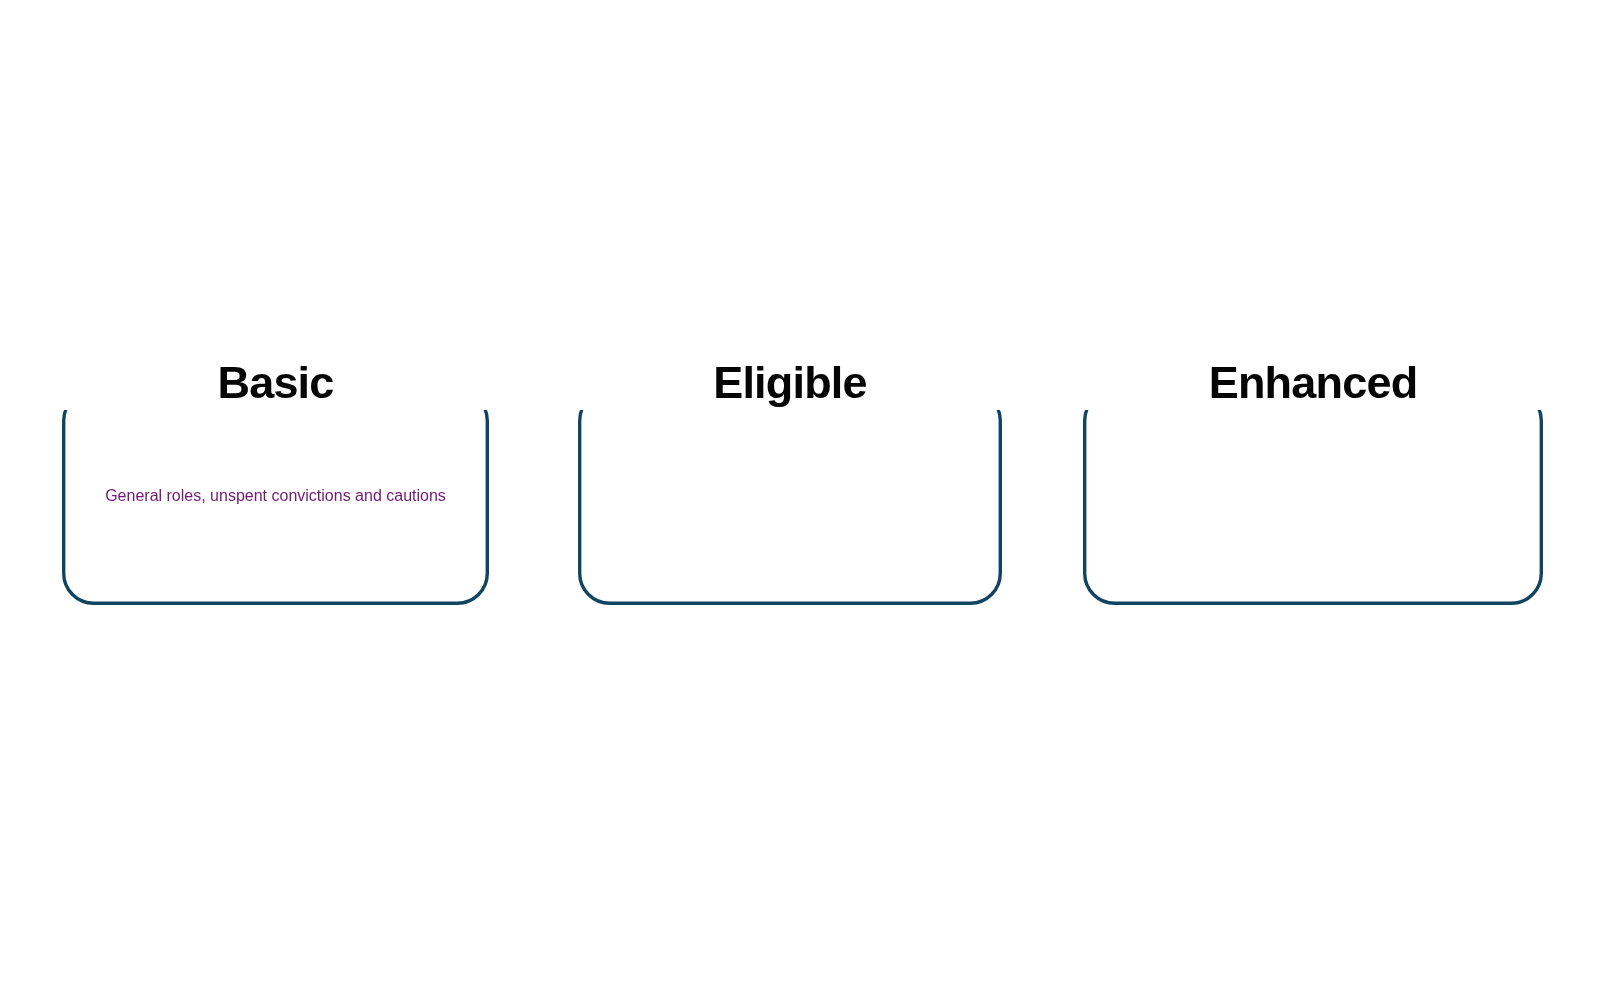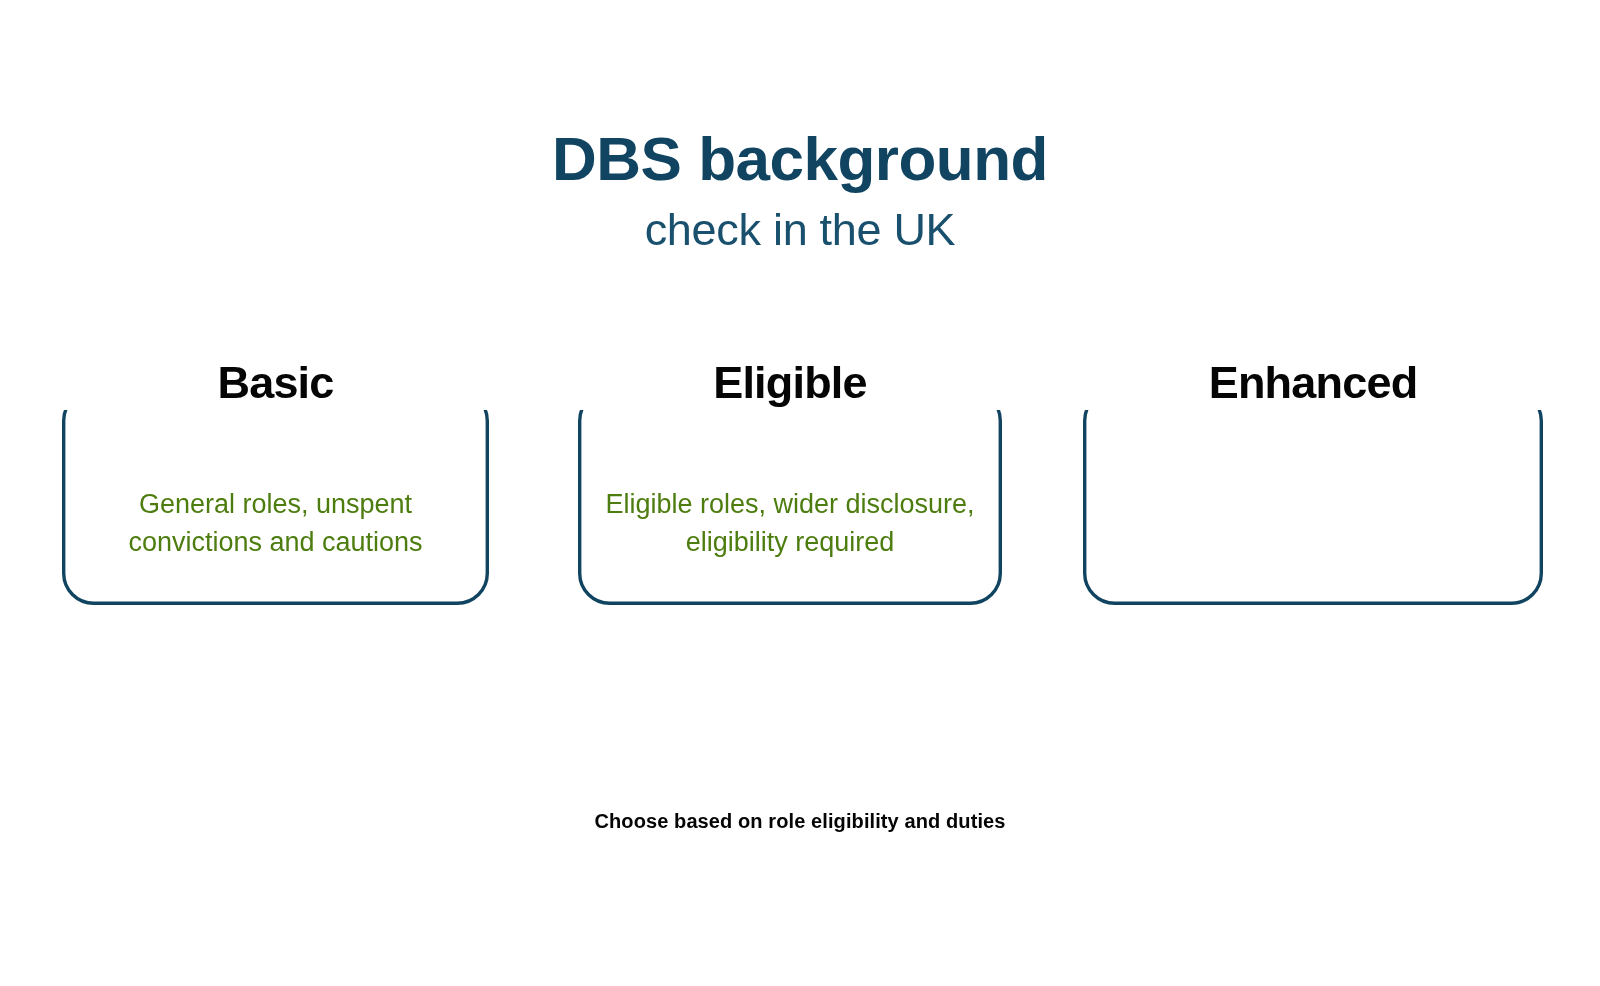--- a/index.html
+++ b/index.html
@@ -98,23 +98,23 @@
     box-sizing: border-box;
     white-space: nowrap;
   }
 
   .card-body {
     position: absolute;
     top: 96px;
     left: 16px;
     right: 16px;
     text-align: center;
-    font-size: 27px;
+    font-size: 16px;
     font-weight: 400;
-    color: #4d7c0f;
+    color: #701a75;
     line-height: 1.42;
   }
 
   
   .footer-note {
     position: absolute;
     top: 810px;
     left: 0;
     width: 1600px;
     text-align: center;
@@ -122,47 +122,41 @@
     font-weight: 700;
     color: #050505;
     letter-spacing: 0.1px;
   }
 </style>
 </head>
 <body>
 
 <div class="slide">
 
-  <div class="heading">
-    <h1 class="title">DBS background</h1>
-    <div class="subtitle">check in the UK</div>
-  </div>
 
   <div class="cards">
 
     <div class="card c1">
       <svg class="card-frame" viewBox="0 0 427 216" preserveAspectRatio="none">
         <path d="M 112 1.7 L 31.7 1.7 A 30 30 0 0 0 1.7 31.7 L 1.7 184.3 A 30 30 0 0 0 31.7 214.3 L 395.3 214.3 A 30 30 0 0 0 425.3 184.3 L 425.3 31.7 A 30 30 0 0 0 395.3 1.7 L 321 1.7"></path>
       </svg>
       <div class="card-title">Basic</div>
       <div class="card-body">General roles, unspent convictions and cautions</div>
     </div>
 
     <div class="card c2">
       <svg class="card-frame" viewBox="0 0 424 216" preserveAspectRatio="none">
         <path d="M 86 1.7 L 31.7 1.7 A 30 30 0 0 0 1.7 31.7 L 1.7 184.3 A 30 30 0 0 0 31.7 214.3 L 392.3 214.3 A 30 30 0 0 0 422.3 184.3 L 422.3 31.7 A 30 30 0 0 0 392.3 1.7 L 344 1.7"></path>
       </svg>
       <div class="card-title">Eligible</div>
-      <div class="card-body">Eligible roles, wider disclosure, eligibility required</div>
     </div>
 
     <div class="card c3">
       <svg class="card-frame" viewBox="0 0 460 216" preserveAspectRatio="none">
         <path d="M 64 1.7 L 31.7 1.7 A 30 30 0 0 0 1.7 31.7 L 1.7 184.3 A 30 30 0 0 0 31.7 214.3 L 428.3 214.3 A 30 30 0 0 0 458.3 184.3 L 458.3 31.7 A 30 30 0 0 0 428.3 1.7 L 398 1.7"></path>
       </svg>
       <div class="card-title">Enhanced</div>
     </div>
 
   </div>
 
-  <div class="footer-note">Choose based on role eligibility and duties</div>
 
 </div>
 
 </body></html>

